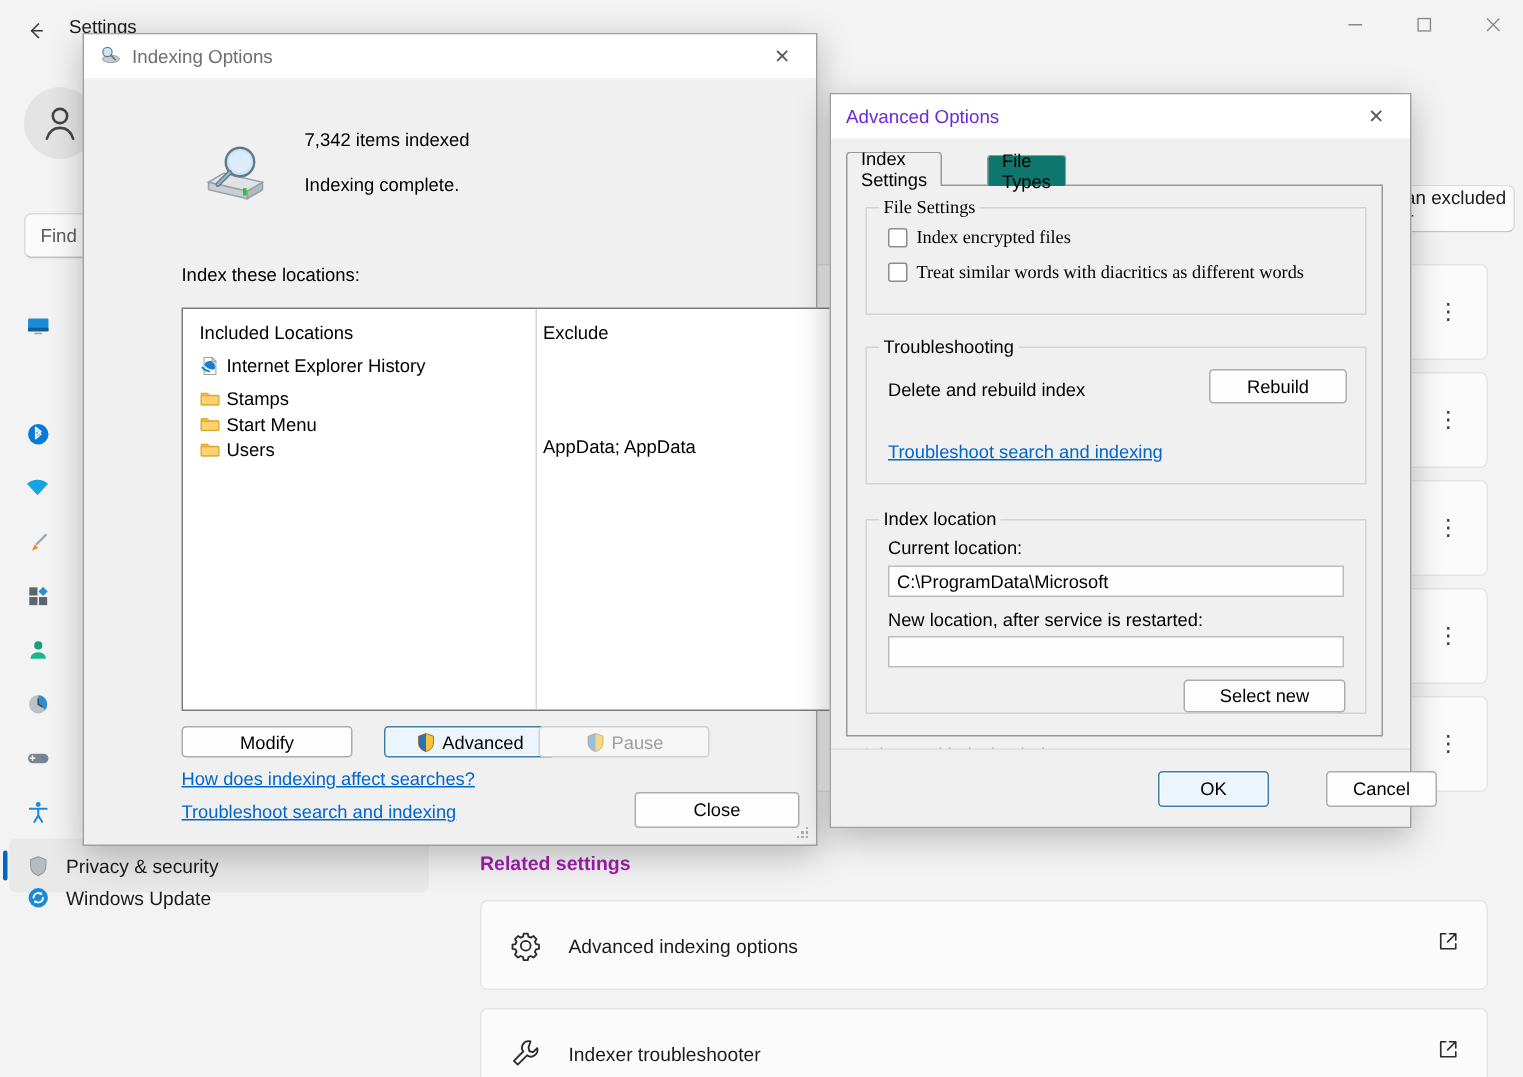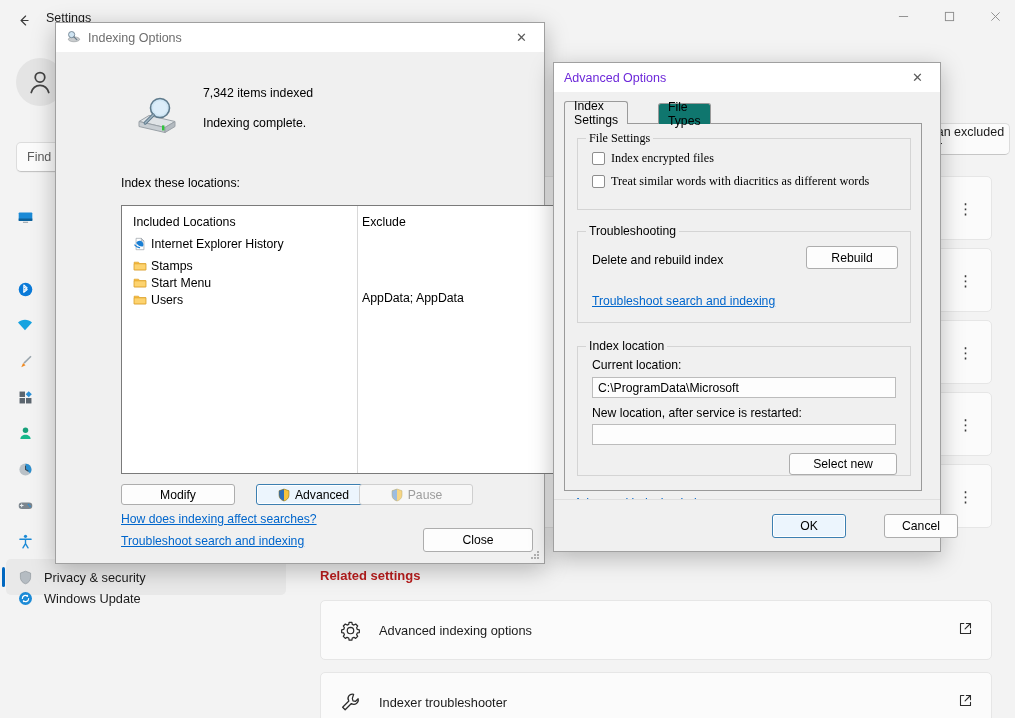--- a/index.html
+++ b/index.html
@@ -92,21 +92,21 @@
     background:#fbfbfb; border:1px solid #dcdcdc; border-bottom-color:#c6c6c6;
     border-radius:5px; display:flex; align-items:center; justify-content:center;
     font-size:12.5px; color:#1b1b1b;
   }
   #partial-text {
     position:absolute; left:500px; top:375px;
     font-size:12.5px; color:#1b1b1b;
   }
   #related-heading {
     position:absolute; left:10px; top:524px;
-    font-size:13px; font-weight:bold; color:#b91c1c;
+    font-size:13px; font-weight:bold; color:#a21caf;
   }
   .rel-card {
     position:absolute; left:10px; width:672px; height:60px;
     background:#fbfbfb; border:1px solid #e6e6e6; border-radius:5px;
     display:flex; align-items:center;
   }
   .rel-card .rc-icon { width:58px; display:flex; align-items:center; justify-content:center; }
   .rel-card .rc-label { font-size:12.8px; color:#1b1b1b; }
   .rel-card .rc-ext { position:absolute; right:18px; }
 

